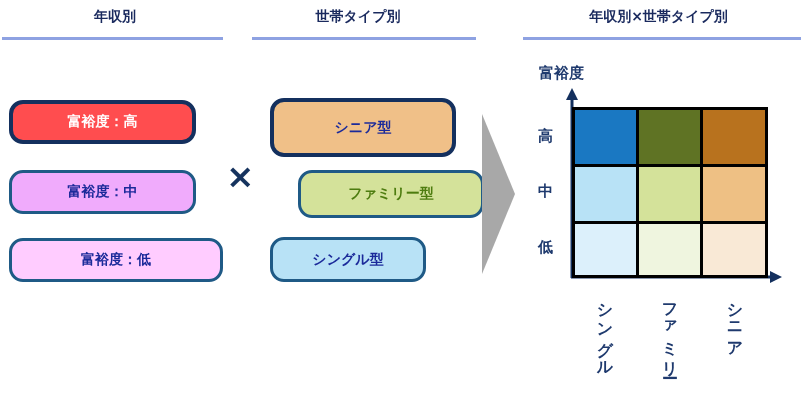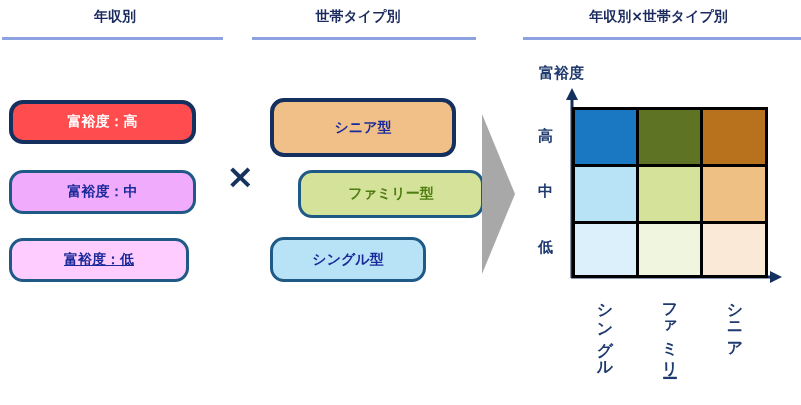--- a/index.html
+++ b/index.html
@@ -26,21 +26,21 @@
 
 <div class="heading" style="left:536px; top:8px; width:245px;">年収別×世帯タイプ別</div>
 <div class="rule" style="left:523px; top:37px; width:278px;"></div>
 
 <div class="box" style="left:9px; top:100px; width:187px; height:44px; background:#ff4d4f; border:4px solid #14305e; color:#ffffff;">
   <span>富裕度：高</span>
 </div>
 <div class="box" style="left:9px; top:170px; width:187px; height:44px; background:#f0abfc; border:3px solid #1f5a86; color:#1b2a9a;">
   <span>富裕度：中</span>
 </div>
-<div class="box" style="left:9px; top:238px; width:180px; height:44px; background:#ffccff; border:3px solid #1f5a86; color:#1b2a9a;text-decoration:underline;">
+<div class="box" style="left:9px; top:238px; width:214px; height:44px; background:#ffccff; border:3px solid #1f5a86; color:#1b2a9a;">
   <span>富裕度：低</span>
 </div>
 
 <div class="times" style="left:226px; top:159px;">×</div>
 
 <div class="box" style="left:270px; top:98px; width:186px; height:59px; background:#f0c088; border:4px solid #14305e; color:#1b2a9a;">
   <span>シニア型</span>
 </div>
 <div class="box" style="left:270px; top:170px; width:186px; height:48px; background:#d4e29a; border:3px solid #1f5a86; color:#4d7c0f;margin-left:28px;">
   <span>ファミリー型</span>

